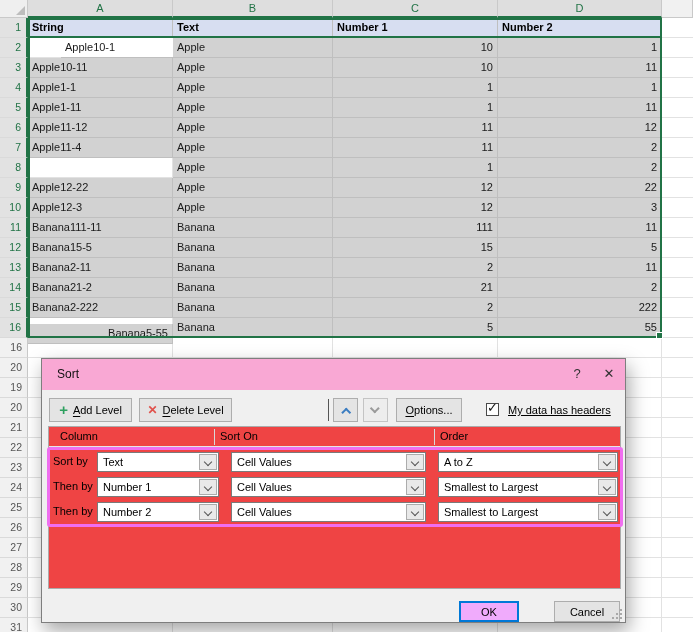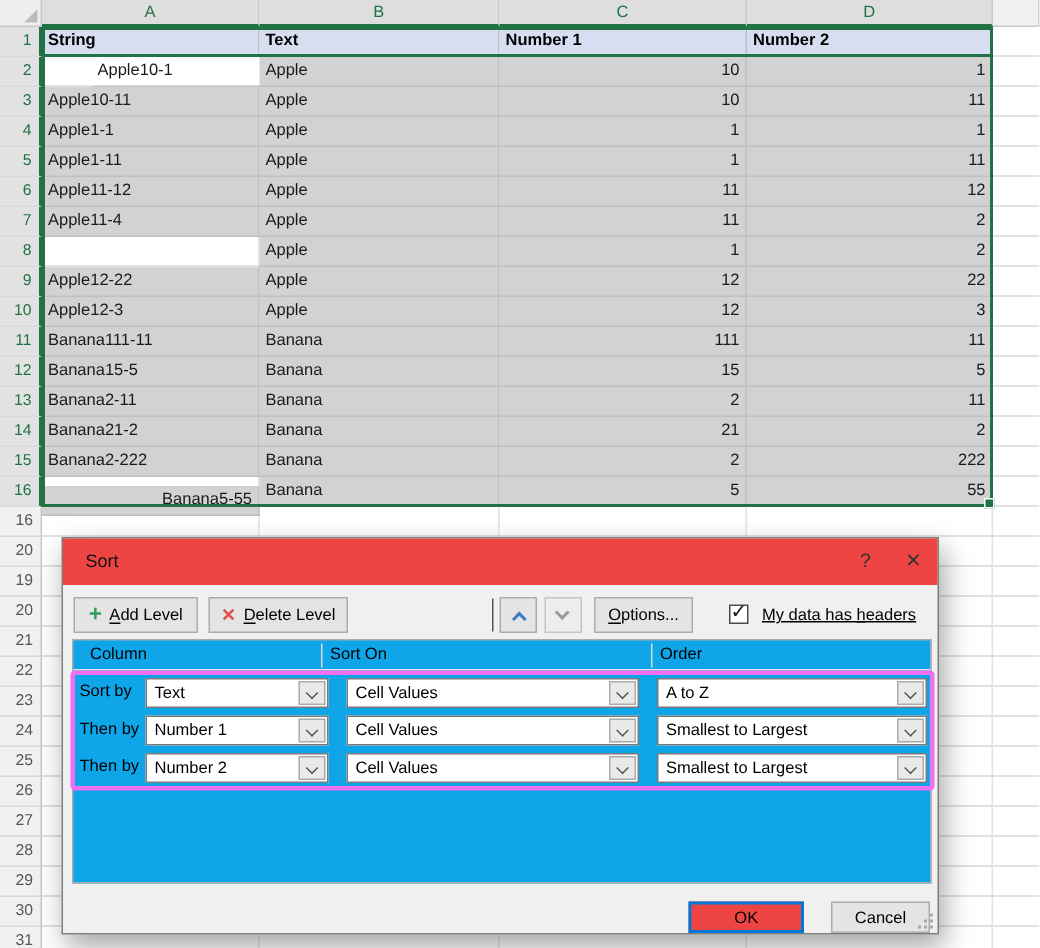--- a/index.html
+++ b/index.html
@@ -37,21 +37,21 @@
   .sel-outline{position:absolute;left:28px;top:18px;width:634px;height:320px;box-sizing:border-box;
         border:2px solid var(--green);pointer-events:none;}
   .hdr-underline{position:absolute;left:28px;top:36px;width:634px;height:2px;background:var(--green);pointer-events:none;}
   .fill-handle{position:absolute;left:656px;top:332px;width:7px;height:7px;background:var(--green);
         border:1px solid #fff;box-sizing:border-box;}
 
   
   #dialog{position:absolute;left:41px;top:358px;width:585px;height:265px;box-sizing:border-box;
         background:#F0F0F0;border:1px solid #7E7E7E;box-shadow:3px 8px 18px rgba(0,0,0,.35);
         font-size:11px;color:#000;z-index:10;}
-  .titlebar{position:absolute;left:0;top:0;right:0;height:31px;background:#ef4444;}
+  .titlebar{position:absolute;left:0;top:0;right:0;height:31px;background:#f9a8d4;}
   .title-text{position:absolute;left:15px;top:8px;font-size:12px;color:#111;}
   .tb-btn{position:absolute;top:4px;width:28px;height:22px;text-align:center;line-height:22px;
         font-size:13px;color:#333;cursor:default;}
   .tb-help{right:34px;}
   .tb-close{right:2px;}
   .tbtn{position:absolute;top:39px;height:24px;box-sizing:border-box;background:#E4E4E4;
         border:1px solid #ADADAD;font-size:11px;color:#000;display:flex;align-items:center;
         justify-content:center;gap:5px;padding:0 4px;font-family:inherit;}
   .tbtn u{text-underline-offset:2px;}
   .plus-icon{color:#2DA05F;font-size:15px;font-weight:bold;line-height:14px;}
@@ -63,35 +63,35 @@
   .vsep{position:absolute;left:286px;top:40px;width:1px;height:22px;background:#555;}
   .chev{display:inline-block;width:7px;height:7px;box-sizing:border-box;}
   .chev.up{border-top:2px solid #3B7DC1;border-right:2px solid #3B7DC1;transform:rotate(-45deg) translate(-1px,2px);}
   .chev.down{border-bottom:2px solid #9A9A9A;border-right:2px solid #9A9A9A;transform:rotate(45deg) translate(-2px,-1px);}
   .arrow-btn.disabled{background:#EDEDED;border-color:#C4C4C4;}
   .cb{position:absolute;left:444px;top:44px;width:13px;height:13px;background:#fff;
       border:1px solid #4a4a4a;box-sizing:border-box;}
   .cb .mark{position:absolute;left:0px;top:-4px;font-size:13px;color:#111;}
   .cb-label{position:absolute;left:466px;top:45px;text-decoration:underline;}
   .panel{position:absolute;left:6px;top:67px;width:573px;height:163px;box-sizing:border-box;
-      background:#0ea5e9;border:1px solid #ABABAB;}
+      background:#ef4444;border:1px solid #ABABAB;}
   .panel-hdr-label{position:absolute;top:3px;color:#000;}
   .panel-vsep{position:absolute;top:2px;height:16px;width:1px;background:#D9D9D9;}
   .panel-hsep{position:absolute;left:0;right:0;top:19px;height:1px;background:#E6E6E6;}
   .pink{position:absolute;left:5px;top:88px;width:576px;height:80px;box-sizing:border-box;
       border:3px solid var(--pink);border-radius:3px;pointer-events:none;z-index:6;}
   .lvl-label{position:absolute;color:#000;}
   .combo{position:absolute;height:20px;box-sizing:border-box;background:#fff;border:1px solid #7A7A7A;
       line-height:18px;padding-left:5px;white-space:nowrap;overflow:hidden;}
   .combo .btn{position:absolute;right:1px;top:1px;width:18px;height:16px;background:#E9E9E9;
       border:1px solid #ACACAC;box-sizing:border-box;}
   .combo .btn .cv{position:absolute;left:5px;top:4px;width:6px;height:6px;box-sizing:border-box;
       border-bottom:1.5px solid #555;border-right:1.5px solid #555;transform:rotate(45deg);}
-  .btn-ok{position:absolute;left:417px;top:242px;width:77px;height:21px;box-sizing:border-box;
-      background:#ef4444;border:2px solid var(--okblue);font-size:11px;font-family:inherit;}
+  .btn-ok{position:absolute;left:417px;top:242px;width:60px;height:21px;box-sizing:border-box;
+      background:#f0abfc;border:2px solid var(--okblue);font-size:11px;font-family:inherit;}
   .btn-cancel{position:absolute;left:512px;top:242px;width:66px;height:21px;box-sizing:border-box;
       background:#E4E4E4;border:1px solid #ADADAD;font-size:11px;font-family:inherit;}
   .grip{position:absolute;right:3px;bottom:3px;width:2px;height:2px;background:#A9A9A9;
       box-shadow:-4px 0 #A9A9A9,0 -4px #A9A9A9,-8px 0 #A9A9A9,-4px -4px #A9A9A9,0 -8px #A9A9A9;}
 </style>
 </head>
 <body>
 
 <div id="app">
 

